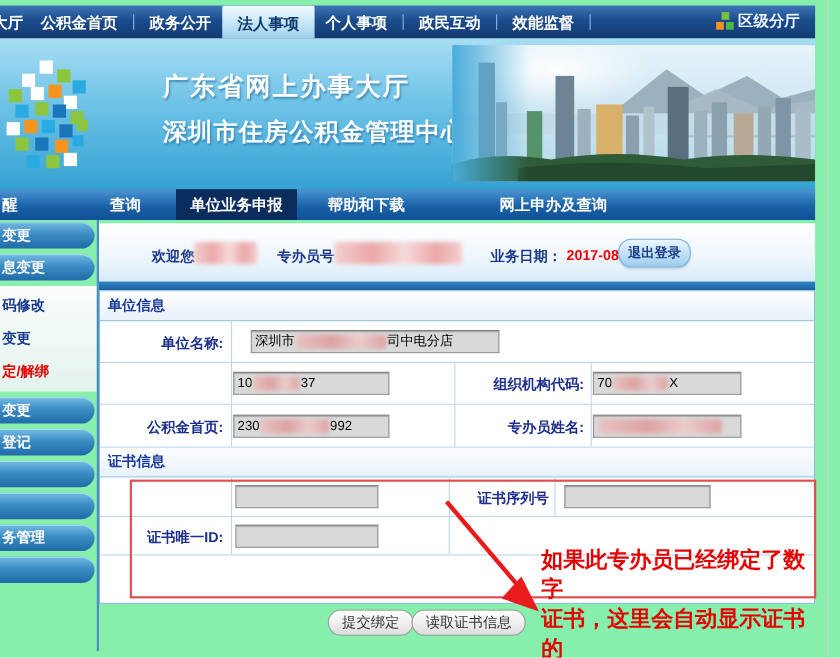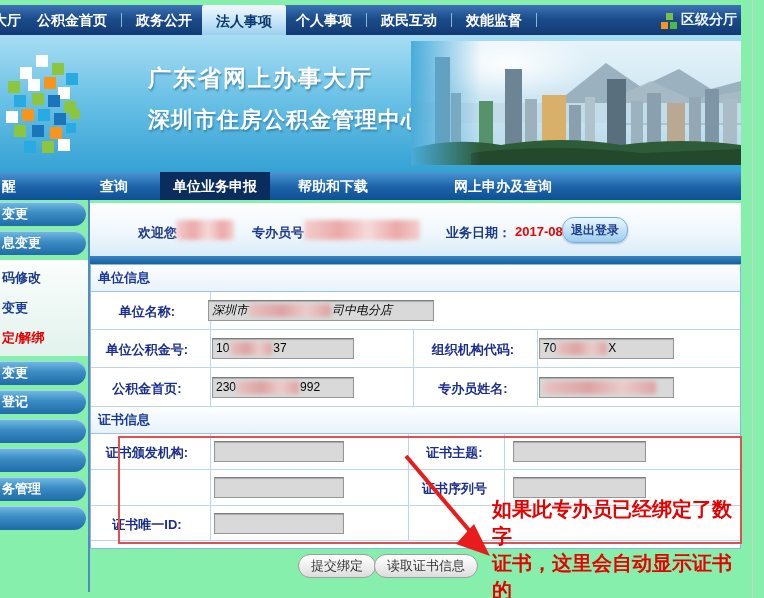--- a/index.html
+++ b/index.html
@@ -7,21 +7,21 @@
   .page{position:relative;width:764px;height:598px;overflow:hidden;background:#86efac;}
   
   .topnav{position:absolute;left:0;top:5px;width:741px;height:30px;
     background:linear-gradient(180deg,#3d74b6 0%,#1c4c8c 45%,#123a72 100%);
     display:flex;align-items:center;color:#fff;font-size:14px;font-weight:bold;white-space:nowrap;overflow:hidden;}
   .tn-item{padding:0 10px;cursor:pointer;line-height:30px;}
   .tn-item.clip{margin-left:-17px;padding-right:6px;}
   .tn-item.active{background:linear-gradient(180deg,#f2f9fe 0%,#bfe2f5 55%,#8fc8ea 100%);
     color:#0a3a70;height:34px;line-height:32px;margin-top:4px;padding:0 14px;border-radius:2px 2px 0 0;}
   .sep{width:1px;height:14px;background:#8fb4dc;margin:0 4px;}
-  .region{margin-left:auto;display:flex;align-items:flex-end;gap:4px;color:#eaf5fd;padding-right:4px;cursor:pointer;}
+  .region{margin-left:auto;display:flex;align-items:flex-start;gap:4px;color:#eaf5fd;padding-right:14px;cursor:pointer;}
   .blocks{position:relative;width:16px;height:16px;display:inline-block;}
   .blocks i{position:absolute;width:7px;height:7px;}
   .blocks .b1{left:5px;top:0;background:#7ac143;}
   .blocks .b2{left:0;top:9px;background:#f7941d;}
   .blocks .b3{left:9px;top:9px;background:#50b848;}
   
   .banner{position:absolute;left:0;top:35px;width:741px;height:137px;overflow:hidden;
     background:linear-gradient(180deg,#a8ddf4 0%,#6cc2e6 45%,#35a2d4 100%);border-bottom:2px solid #1c6ca8;}
   .b-title1{position:absolute;left:148px;top:28px;font-size:23px;font-weight:bold;color:#fff;text-shadow:1px 2px 2px rgba(20,90,140,.55);letter-spacing:2px;}
   .b-title2{position:absolute;left:148px;top:70px;font-size:22px;font-weight:bold;color:#fff;text-shadow:1px 2px 2px rgba(20,90,140,.55);letter-spacing:1px;}
@@ -49,21 +49,21 @@
     background:linear-gradient(90deg,#f3cfcf 0%,#eba8a8 30%,#f6dada 55%,#eba8a8 80%,#f3cfcf 100%);}
   .logout{position:absolute;left:472px;top:14px;width:64px;height:24px;border-radius:12px;border:1px solid #78aed8;
     background:linear-gradient(180deg,#eaf7ff 0%,#bfe0f5 55%,#9ccdec 100%);color:#1c3a8c;font-size:12px;font-weight:bold;
     text-align:center;line-height:24px;cursor:pointer;box-shadow:0 1px 2px rgba(40,90,140,.35);}
   .bluebar{position:absolute;left:90px;top:256px;width:651px;height:8px;background:linear-gradient(180deg,#3585c5,#1b5e9e);}
   
   .formwrap{position:absolute;left:90px;top:264px;width:649px;height:283px;border:1px solid #8cb8e0;background:#fff;box-sizing:content-box;}
   .sec-h{height:26px;line-height:26px;padding-left:7px;font-size:13px;font-weight:bold;color:#1a3a9c;
     background:linear-gradient(180deg,#fdfeff,#e8f2fb);border-bottom:1px solid #9cc2e6;}
   .frow{position:relative;border-bottom:1px solid #bcd6ee;}
-  .lbl{position:absolute;text-align:center;color:#1c2f8c;font-size:13px;font-weight:bold;}
+  .lbl{position:absolute;text-align:right;color:#1c2f8c;font-size:13px;font-weight:bold;}
   .vb{position:absolute;top:0;bottom:0;width:1px;background:#bcd6ee;}
   .inp{position:absolute;height:19px;background:#d9d9d9;border:1px solid #979797;border-top-color:#7d7d7d;
     font-size:12px;color:#000;line-height:19px;padding:0 3px;overflow:hidden;white-space:nowrap;box-shadow:inset 0 1px 1px #aaa;}
   .cen{display:inline-block;height:13px;vertical-align:middle;margin:0 1px;border-radius:2px;filter:blur(2px);
     background:linear-gradient(90deg,#e8c2c2,#dda2a2 40%,#eccccc 70%,#dda2a2);}
   
   .btn{position:absolute;top:554px;height:22px;border:1px solid #9e9e9e;border-radius:12px;
     background:linear-gradient(180deg,#ffffff 0%,#eeeeee 55%,#dcdcdc 100%);color:#333;font-size:13px;
     text-align:center;line-height:22px;cursor:pointer;padding:0 12px;}
   
@@ -207,54 +207,44 @@
     <div class="logout">退出登录</div>
   </div>
   <div class="bluebar"></div>
 
   <div class="formwrap">
     <div class="sec-h">单位信息</div>
 
     <div class="frow" style="height:37px;">
       <div class="vb" style="left:119px;"></div>
       <span class="lbl" style="left:0;width:112px;top:11px;">单位名称:</span>
-      <div class="inp" style="left:117px;top:8px;width:218px;font-style:italic;"><span>深圳市</span><span class="cen" style="width:82px;"></span><span>司中电分店</span></div>
+      <div class="inp" style="left:137px;top:8px;width:218px;"><span>深圳市</span><span class="cen" style="width:82px;"></span><span>司中电分店</span></div>
     </div>
 
     <div class="frow" style="height:37px;">
       <div class="vb" style="left:119px;"></div>
       <div class="vb" style="left:322px;"></div>
       <div class="vb" style="left:446px;"></div>
-      <span class="lbl" style="left:0;width:112px;top:11px;">单位公积金号:</span>
       <div class="inp" style="left:121px;top:8px;width:134px;"><span>10</span><span class="cen" style="width:42px;"></span><span>37</span></div>
       <span class="lbl" style="left:324px;width:116px;top:11px;">组织机构代码:</span>
       <div class="inp" style="left:448px;top:8px;width:127px;"><span>70</span><span class="cen" style="width:50px;"></span><span>X</span></div>
     </div>
 
     <div class="frow" style="height:38px;">
       <div class="vb" style="left:119px;"></div>
       <div class="vb" style="left:322px;"></div>
       <div class="vb" style="left:446px;"></div>
       <span class="lbl" style="left:0;width:112px;top:12px;">公积金首页:</span>
       <div class="inp" style="left:121px;top:9px;width:134px;"><span>230</span><span class="cen" style="width:62px;"></span><span>992</span></div>
       <span class="lbl" style="left:324px;width:116px;top:12px;">专办员姓名:</span>
       <div class="inp" style="left:448px;top:9px;width:127px;"><span class="cen" style="width:112px;"></span></div>
     </div>
 
     <div class="sec-h">证书信息</div>
 
-    <div class="frow" style="height:35px;">
-      <div class="vb" style="left:119px;"></div>
-      <div class="vb" style="left:317px;"></div>
-      <div class="vb" style="left:413px;"></div>
-      <span class="lbl" style="left:0;width:112px;top:10px;">证书颁发机构:</span>
-      <div class="inp" style="left:123px;top:7px;width:122px;"></div>
-      <span class="lbl" style="left:319px;width:89px;top:10px;">证书主题:</span>
-      <div class="inp" style="left:422px;top:7px;width:125px;"></div>
-    </div>
 
     <div class="frow" style="height:35px;">
       <div class="vb" style="left:119px;"></div>
       <div class="vb" style="left:317px;"></div>
       <div class="vb" style="left:413px;"></div>
       <div class="inp" style="left:123px;top:7px;width:122px;"></div>
       <span class="lbl" style="left:319px;width:89px;top:10px;">证书序列号</span>
       <div class="inp" style="left:422px;top:7px;width:125px;"></div>
     </div>
 

